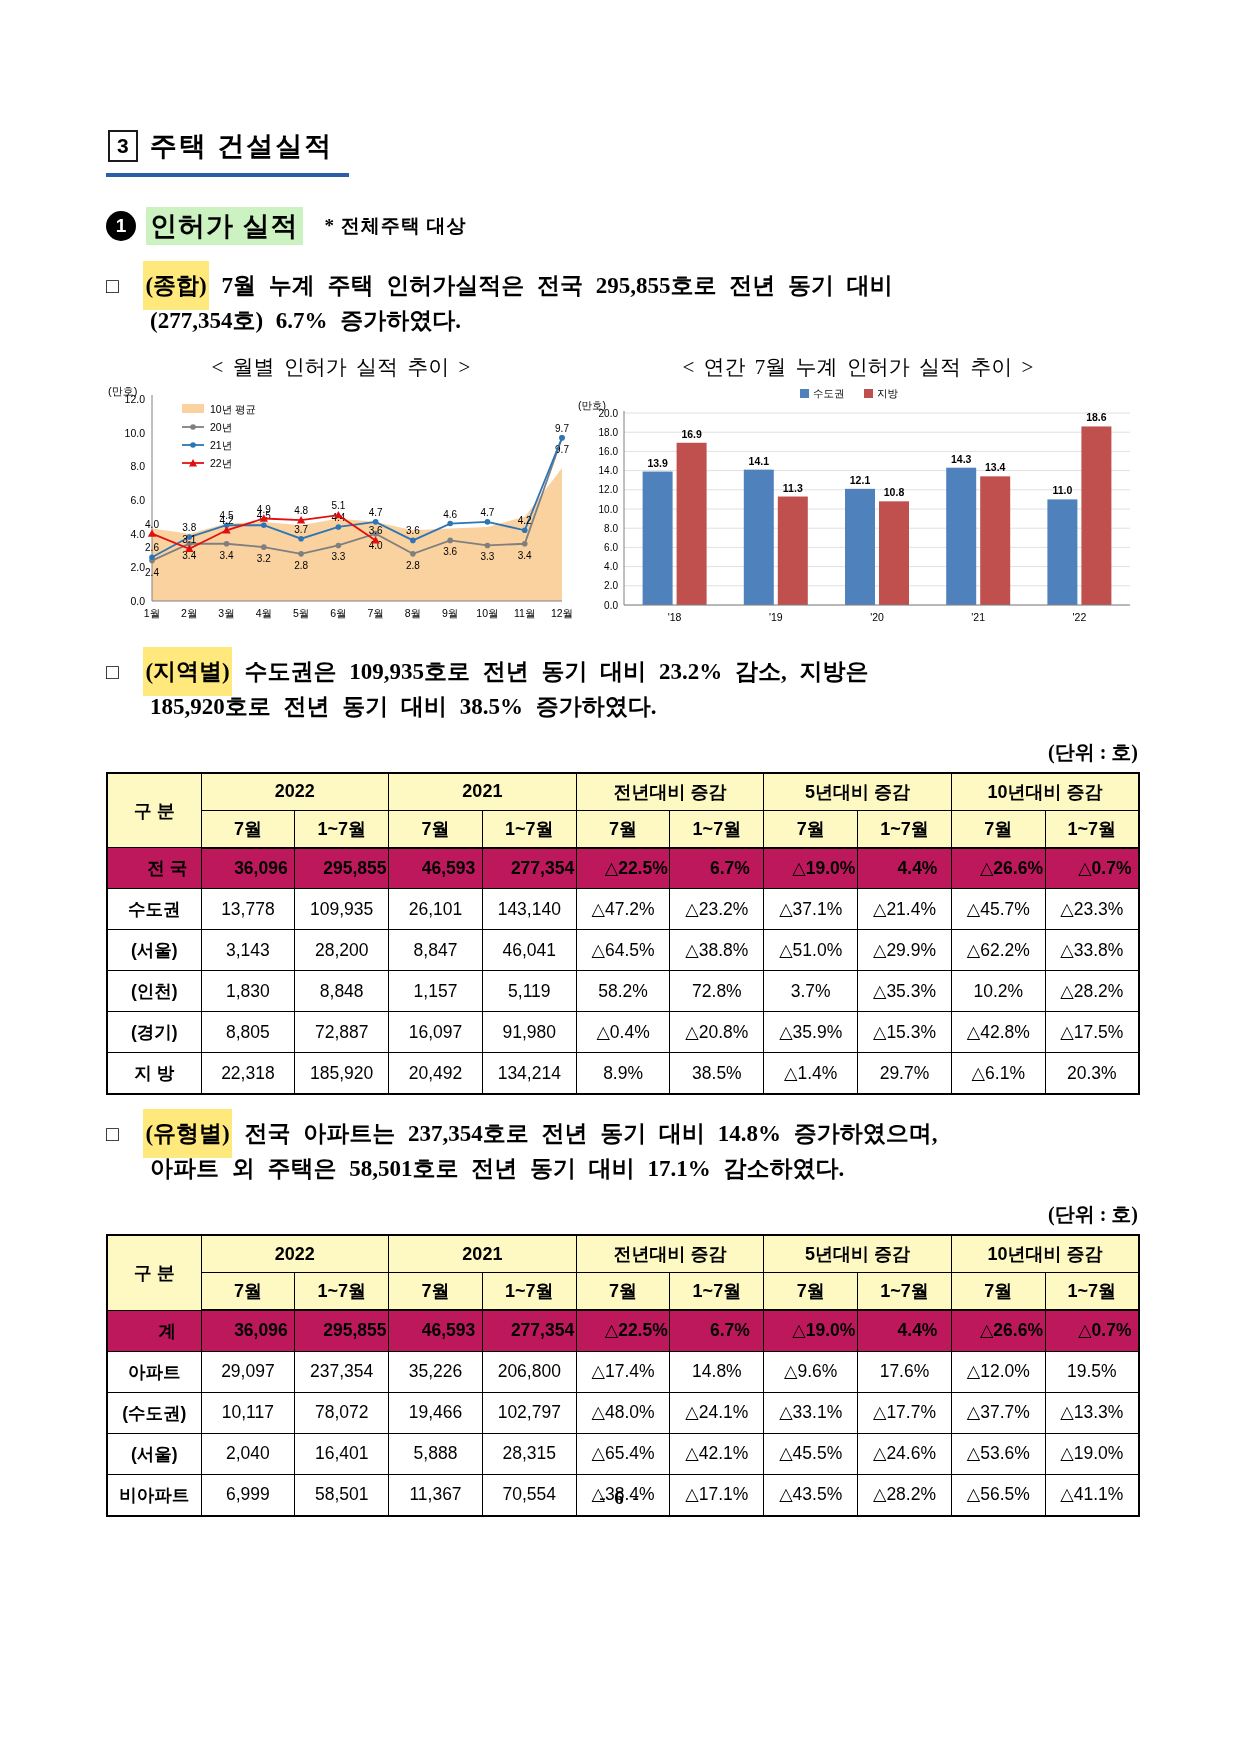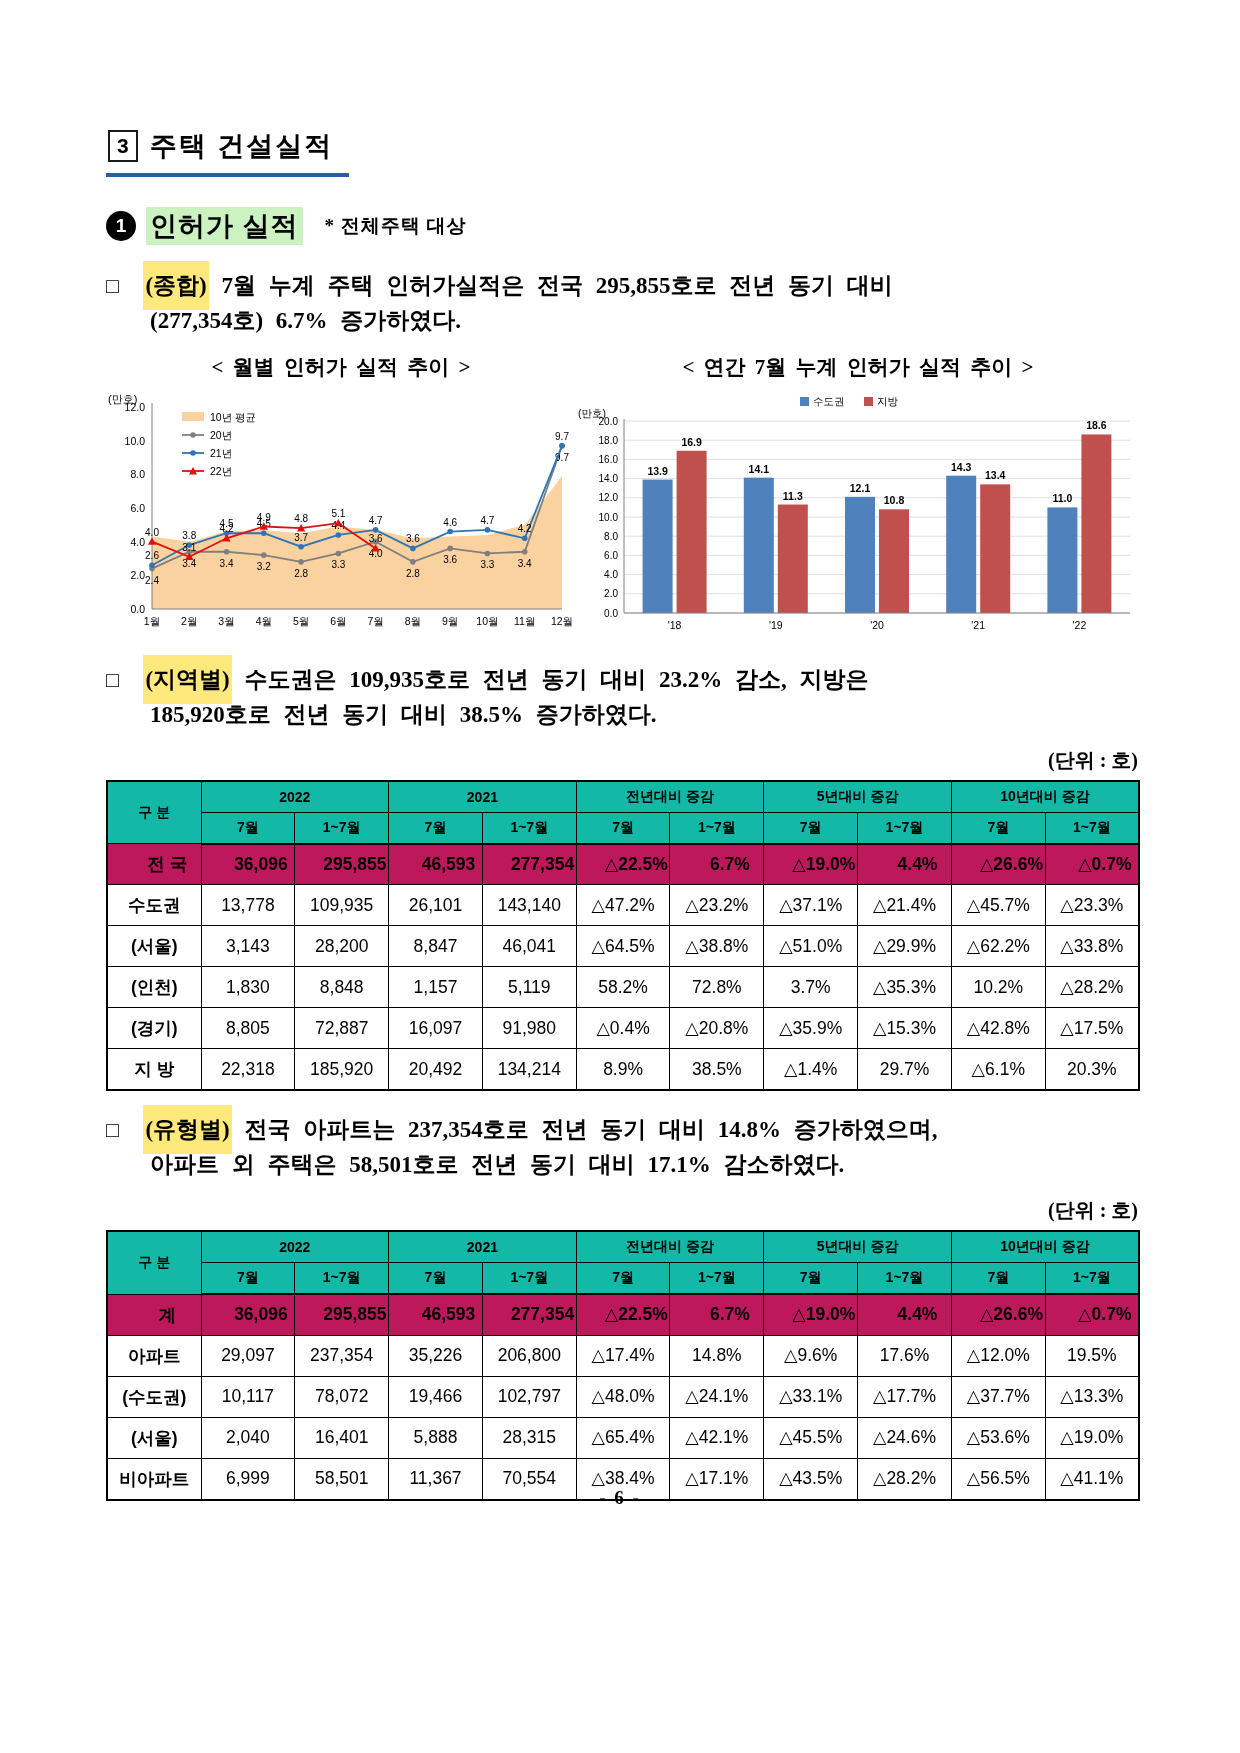--- a/index.html
+++ b/index.html
@@ -31,30 +31,30 @@
   .para { font-size:23px; font-weight:bold; line-height:1.52; margin-bottom:14px; word-spacing:7px; }
   .pline { white-space:nowrap; }
   .pbullet { margin-right:12px; font-size:21px; }
   .hl-yellow { background:#FFE87C; padding:12px 2px; }
   .pindent { padding-left:44px; }
 
   
   .charts-row { display:flex; margin:6px 0 16px 0; }
   .chart-block-left { width:470px; }
   .chart-block-right { width:564px; }
-  .chart-title { text-align:center; font-size:21px; font-weight:bold; margin-bottom:10px; word-spacing:4px; }
+  .chart-title { text-align:center; font-size:21px; font-weight:normal; margin-bottom:2px; word-spacing:4px; }
 
   
   .unit-note { text-align:right; font-size:20px; font-weight:bold; margin:2px 2px 6px 0; }
 
   
   table { border-collapse:collapse; width:1034px; table-layout:fixed;
     font-family:"Liberation Sans","DejaVu Sans",sans-serif; border:2px solid #000; margin-bottom:22px; }
   th,td { border:1px solid #000; text-align:center; padding:8px 2px; font-size:17.5px; }
-  thead th { background:#14b8a6; font-weight:bold; font-size:14px; padding:6px 18px; }
+  thead th { background:#fef9c3; font-weight:bold; font-size:18px; padding:6px 18px; }
   thead tr:last-child th { border-bottom:2.5px solid #000; }
   td.row-label { font-weight:bold; }
   tr.hl-row td { background:#be185d; font-weight:bold;padding-left:28px; }
 
   .footer { position:absolute; top:1487px; left:0; width:100%; text-align:center;
     font-size:19px; font-weight:bold; letter-spacing:2px; }
 </style>
 </head>
 <body>
 

